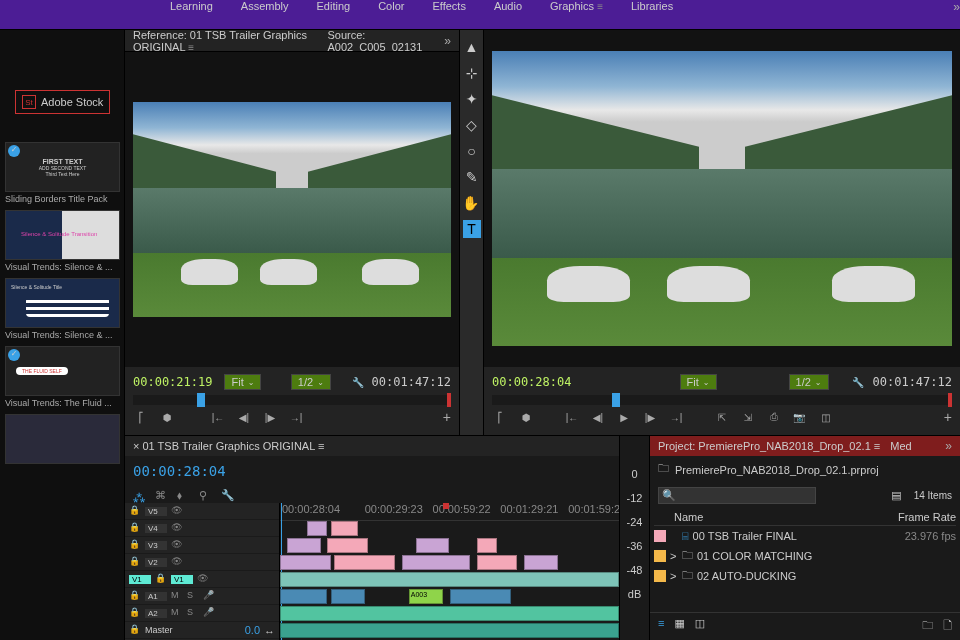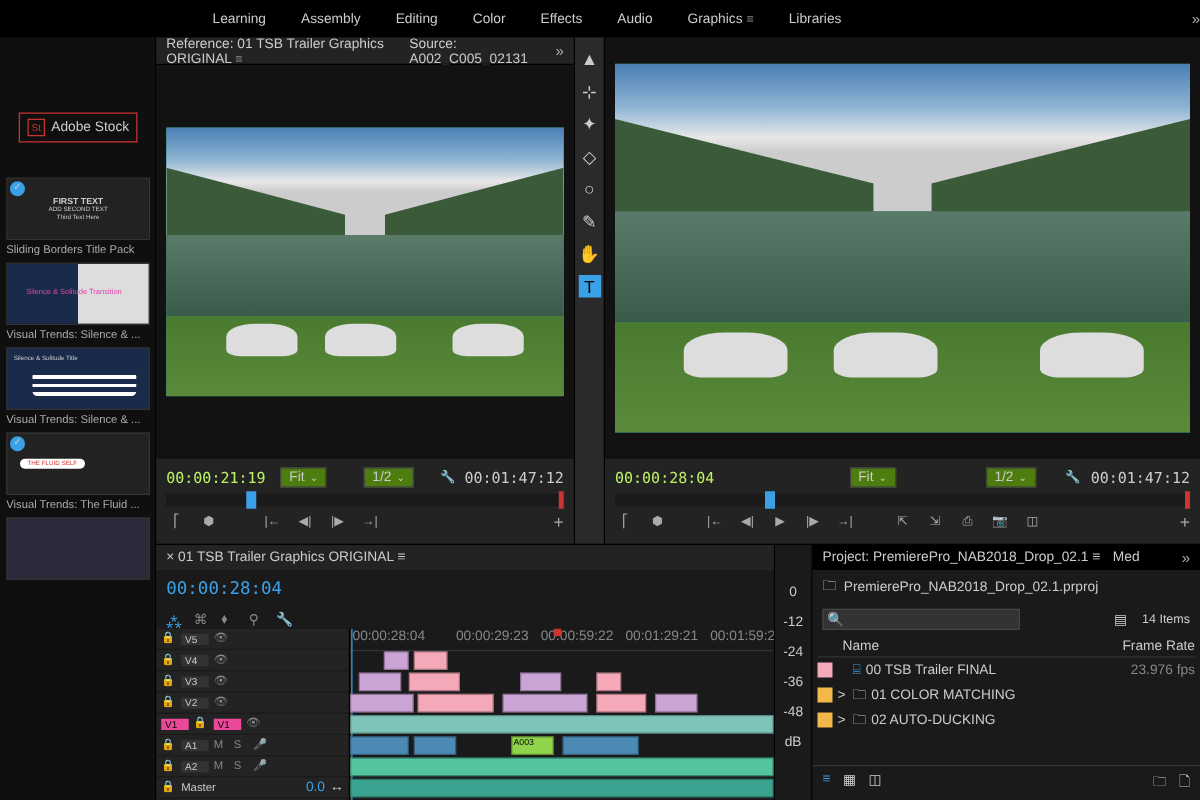--- a/index.html
+++ b/index.html
@@ -1,17 +1,17 @@
 <!DOCTYPE html>
 <html><head>
 <meta charset="utf-8">
 <style>
 *{margin:0;padding:0;box-sizing:border-box;font-family:"Segoe UI",Arial,sans-serif;color:#ccc;font-size:11px}
 body{width:960px;height:640px;background:#1a1a1a;overflow:hidden}
-.top-tabs{height:30px;display:flex;align-items:center;gap:28px;padding-left:170px;background:#000000;border-bottom:1px solid #000}
+.top-tabs{height:30px;display:flex;align-items:flex-start;gap:28px;padding-left:170px;background:#4c1d95;border-bottom:1px solid #000}
 .top-tabs span{cursor:pointer}
 .top-tabs span.active{color:#3aa1e6}
 .main{display:flex;height:610px}
 .left-sidebar{width:125px;background:#0f0f0f;border-right:1px solid #000;padding:5px;overflow:hidden}
 .adobe-stock{border:1px solid #c33;padding:4px 6px;display:inline-flex;align-items:center;gap:5px;margin:55px 0 28px 10px;font-size:10px}
 .adobe-stock .st{width:14px;height:14px;border:1px solid #c33;color:#c33;display:flex;align-items:center;justify-content:center;font-size:8px}
 .thumb-item{margin-bottom:6px}
 .thumb{width:115px;height:50px;background:#2a2a2a;border:1px solid #333;position:relative}
 .thumb-title{font-size:9px;color:#aaa;margin-top:2px;white-space:nowrap;overflow:hidden;text-overflow:ellipsis}
 .content{flex:1;display:flex;flex-direction:column}
@@ -46,34 +46,34 @@
 .tl-header{height:20px;display:flex;align-items:center;padding:0 8px;font-size:10px;background:#232323}
 .tl-tc-row{height:30px;display:flex;align-items:center;padding:0 8px}
 .tl-tc{color:#3aa1e6;font-size:14px;font-family:monospace}
 .tl-icons{display:flex;gap:8px;margin-top:3px;padding-left:8px}
 .tl-icons span{width:14px;height:14px;font-size:11px;color:#888}
 .tracks-area{flex:1;display:flex;overflow:hidden}
 .track-headers{width:155px;background:#232323;border-right:1px solid #000}
 .track-row{height:17px;display:flex;align-items:center;gap:4px;padding:0 4px;border-bottom:1px solid #1a1a1a;font-size:9px}
 .track-row .lk,.track-row .tg{width:12px;height:12px;font-size:9px;color:#888}
 .track-row .lbl{width:22px;background:#333;padding:0 3px;font-size:8px}
-.track-row .lbl.sel{background:#ec4899;color:#000}
+.track-row .lbl.sel{background:#5eead4;color:#000}
 .tracks{flex:1;background:#1a1a1a;position:relative}
 .time-ruler{height:18px;background:#1a1a1a;border-bottom:1px solid #333;font-size:8px;display:flex;position:relative}
 .time-ruler span{position:absolute;color:#888}
 .clip{position:absolute;height:15px;border:1px solid rgba(0,0,0,.3);font-size:7px;overflow:hidden;padding:1px}
 .clip.v{background:#c9a4d4}
 .clip.v2{background:#f4a8b8}
 .clip.v3{background:#7ec4b8}
 .clip.a{background:#52c4a0}
 .clip.a2{background:#3aa28f}
 .audio-panel{width:30px;background:#1a1a1a;border-right:1px solid #000;font-size:8px;color:#888;padding-top:20px;text-align:center}
 .audio-panel div{margin:12px 0}
 .project-panel{flex:1;background:#1a1a1a;display:flex;flex-direction:column}
-.proj-tabs{height:20px;display:flex;align-items:center;padding:0 8px;font-size:10px;background:#000000;gap:10px}
+.proj-tabs{height:20px;display:flex;align-items:center;padding:0 8px;font-size:10px;background:#7f1d1d;gap:10px}
 .proj-path{padding:4px 8px;font-size:9px;color:#888;display:flex;align-items:center;gap:6px}
 .proj-search{display:flex;padding:4px 8px;gap:8px;align-items:center}
 .proj-search input{flex:1;background:#333;border:1px solid #444;padding:2px 18px 2px 6px;color:#ccc;font-size:10px}
 .proj-search .cnt{font-size:10px}
 .proj-table{flex:1;padding:0 4px}
 .proj-th{display:flex;height:18px;align-items:center;border-bottom:1px solid #333;font-size:10px;color:#aaa}
 .proj-th .c1{width:20px}.proj-th .c2{flex:1}.proj-th .c3{width:70px;text-align:right}
 .proj-tr{display:flex;height:20px;align-items:center;font-size:10px}
 .proj-tr .sw{width:12px;height:12px;margin-right:4px}
 .proj-tr .ar{width:12px}

